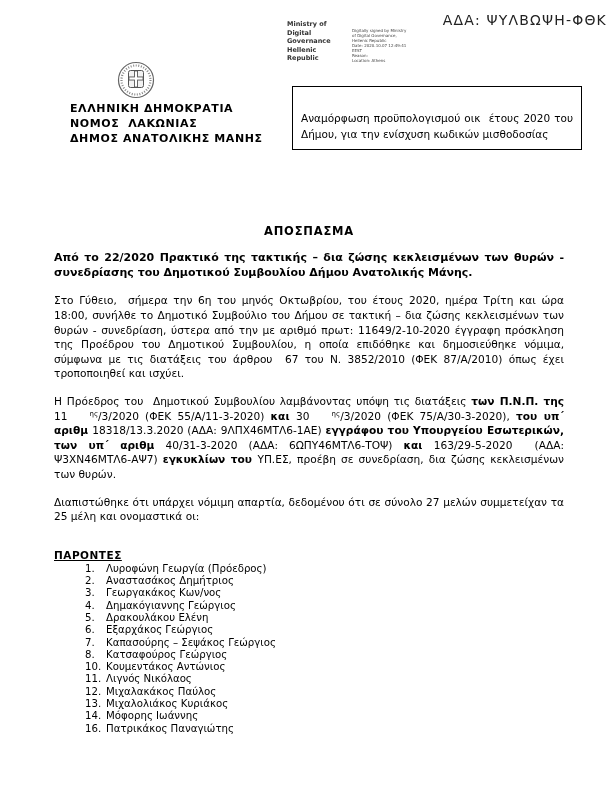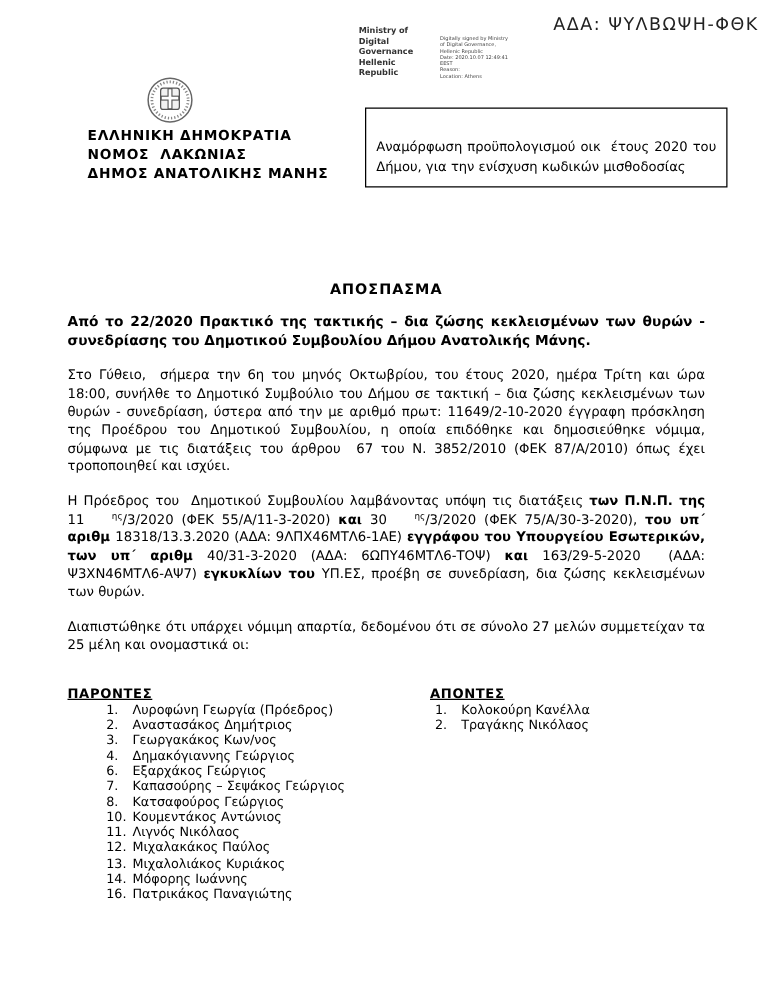--- a/index.html
+++ b/index.html
@@ -139,34 +139,28 @@
     <div class="para">Διαπιστώθηκε ότι υπάρχει νόμιμη απαρτία, δεδομένου ότι σε σύνολο 27 μελών συμμετείχαν τα 25 μέλη και ονομαστικά οι:</div>
 
     <div class="attendance">
       <div class="col-present">
         <div class="col-title">ΠΑΡΟΝΤΕΣ</div>
         <div class="member-list">
             <div class="member-row"><span class="num">1.</span><span>Λυροφώνη Γεωργία (Πρόεδρος)</span></div>
             <div class="member-row"><span class="num">2.</span><span>Αναστασάκος Δημήτριος</span></div>
             <div class="member-row"><span class="num">3.</span><span>Γεωργακάκος Κων/νος</span></div>
             <div class="member-row"><span class="num">4.</span><span>Δημακόγιαννης Γεώργιος</span></div>
+            <div class="member-row"><span class="num">5.</span><span>Δρακουλάκου Ελένη</span></div>
             <div class="member-row"><span class="num">6.</span><span>Εξαρχάκος Γεώργιος</span></div>
             <div class="member-row"><span class="num">7.</span><span>Καπασούρης – Σεψάκος Γεώργιος</span></div>
             <div class="member-row"><span class="num">8.</span><span>Κατσαφούρος Γεώργιος</span></div>
             <div class="member-row"><span class="num">10.</span><span>Κουμεντάκος Αντώνιος</span></div>
             <div class="member-row"><span class="num">11.</span><span>Λιγνός Νικόλαος</span></div>
             <div class="member-row"><span class="num">12.</span><span>Μιχαλακάκος Παύλος</span></div>
             <div class="member-row"><span class="num">13.</span><span>Μιχαλολιάκος Κυριάκος</span></div>
             <div class="member-row"><span class="num">14.</span><span>Μόφορης Ιωάννης</span></div>
             <div class="member-row"><span class="num">16.</span><span>Πατρικάκος Παναγιώτης</span></div>
           </div>
       </div>
-      <div class="col-absent">
-        <div class="col-title">ΑΠΟΝΤΕΣ</div>
-        <div class="member-list">
-            <div class="member-row"><span class="num">1.</span><span>Κολοκούρη Κανέλλα</span></div>
-            <div class="member-row"><span class="num">2.</span><span>Τραγάκης Νικόλαος</span></div>
-          </div>
-      </div>
     </div>
 
   </div>
 </div>
 
 </body></html>

